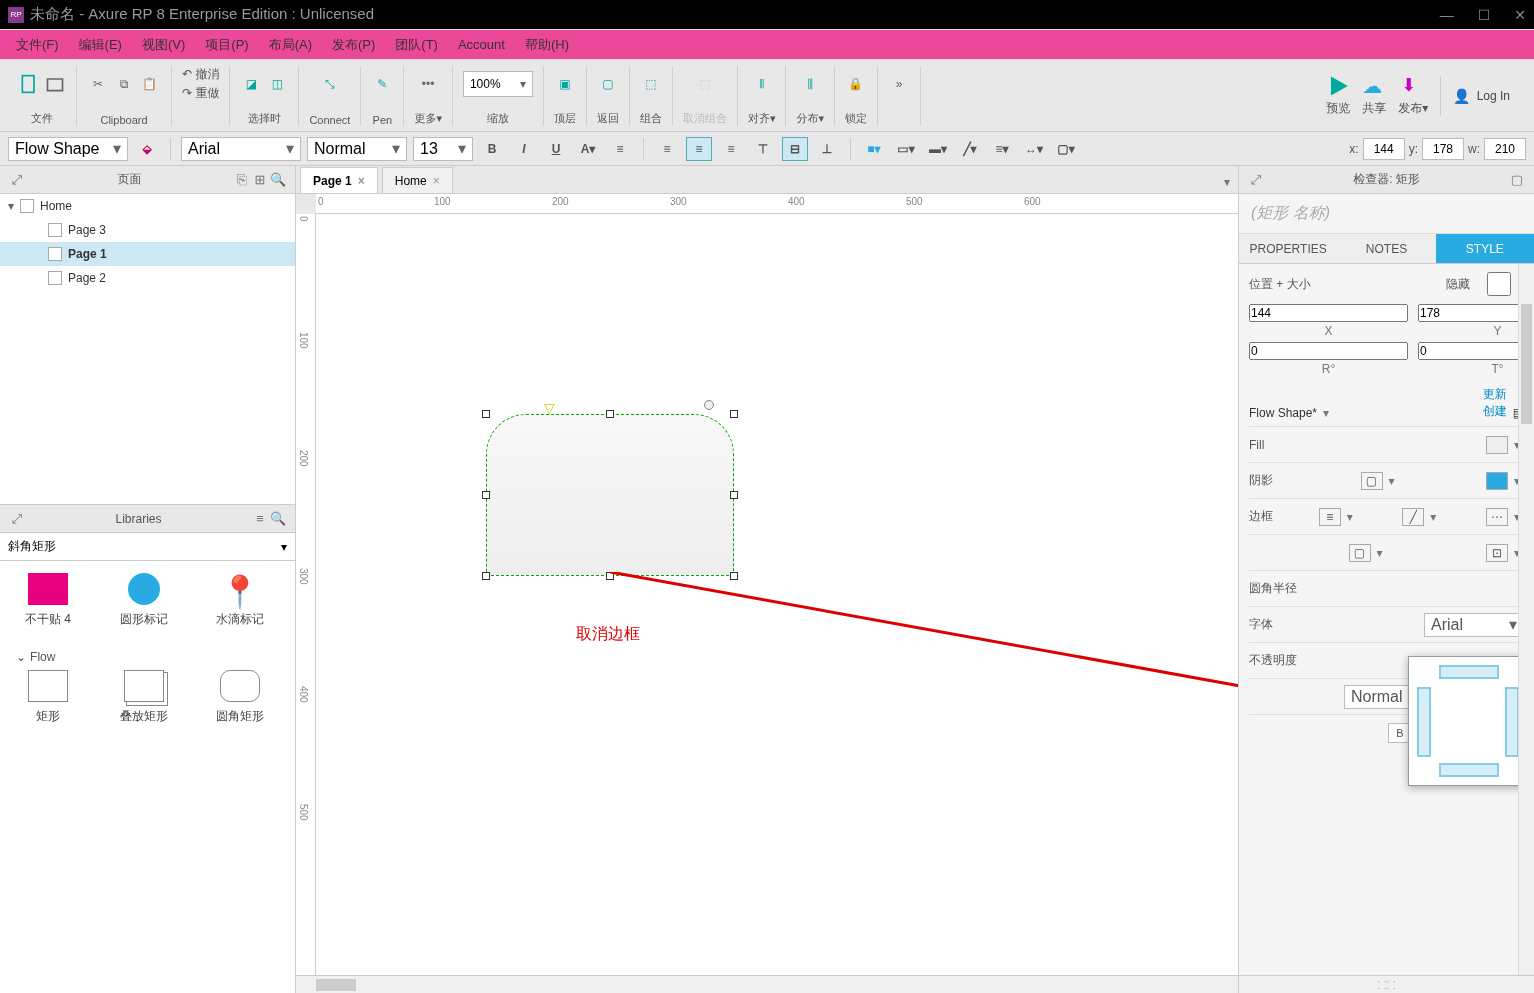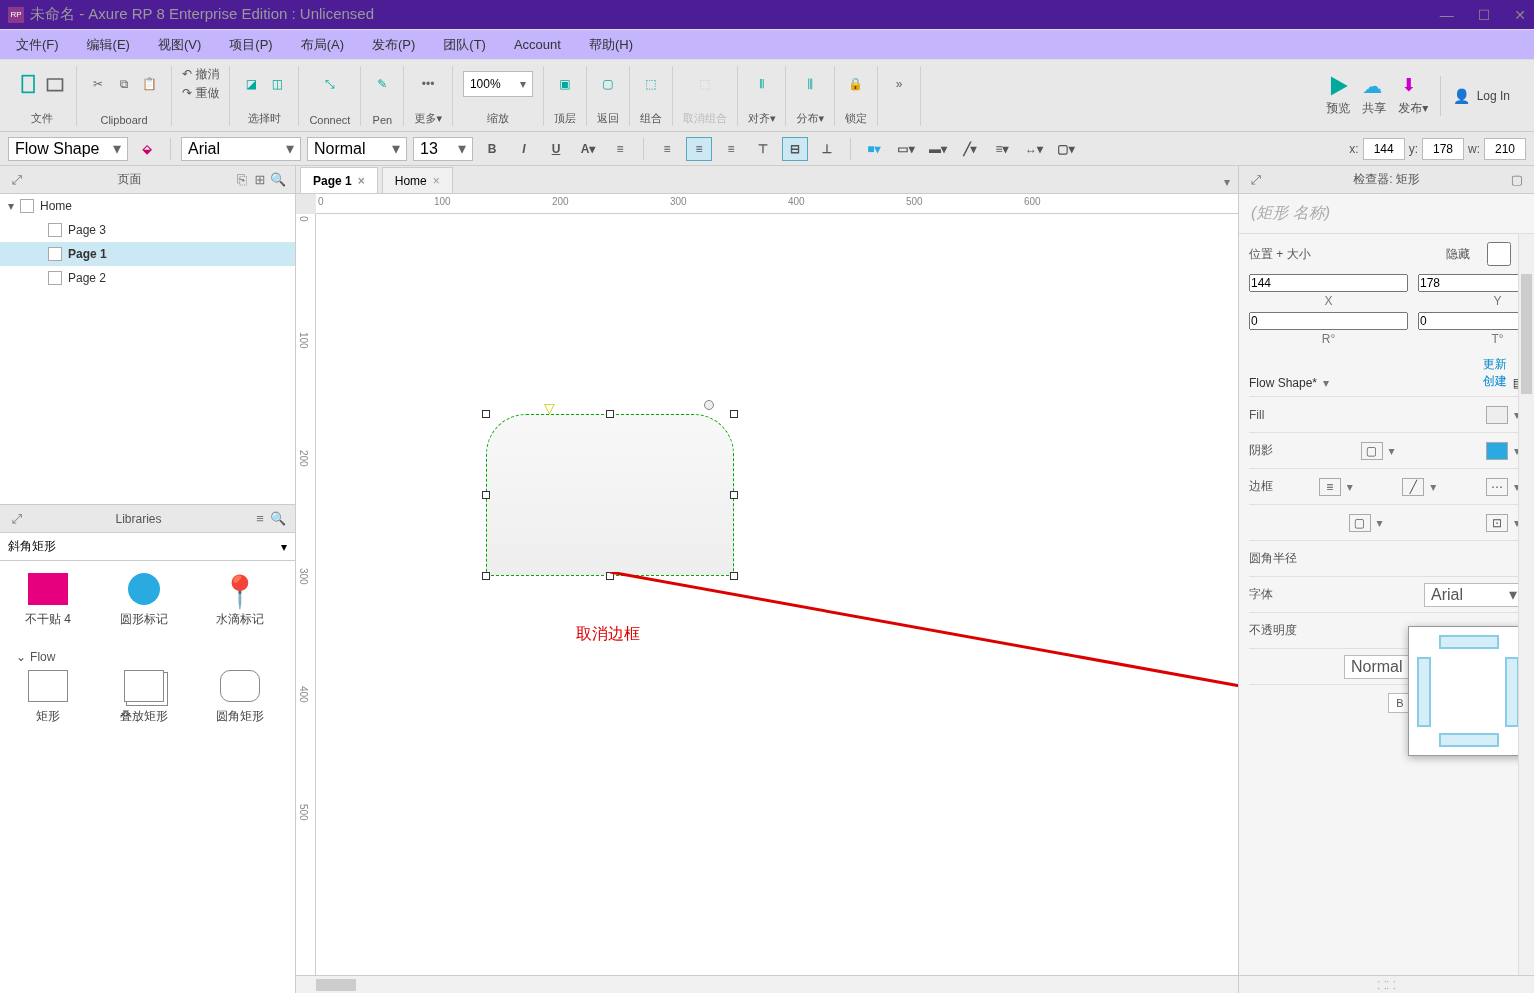--- a/index.html
+++ b/index.html
@@ -1,26 +1,26 @@
 <!DOCTYPE html>
 <html><head>
 <meta charset="utf-8">
 <style>
 * { margin: 0; padding: 0; box-sizing: border-box; font-family: "Microsoft YaHei", Arial, sans-serif; font-size: 12px; }
 body { background: #f0f0f0; overflow: hidden; width: 1534px; height: 993px; }
 
 
-.titlebar { height: 30px; background: #4c1d95; display: flex; align-items: center; padding: 0 8px; border-bottom: 1px solid #ddd; }
+.titlebar { height: 30px; background: #000000; display: flex; align-items: center; padding: 0 8px; border-bottom: 1px solid #ddd; }
 .titlebar .app-icon { width: 16px; height: 16px; background: #8b3a8b; margin-right: 6px; display: flex; align-items: center; justify-content: center; color: #fff; font-size: 8px; }
 .titlebar .title-text { color: #999; font-size: 15px; }
 .titlebar .win-controls { margin-left: auto; display: flex; gap: 24px; color: #888; }
 .titlebar .win-controls span { cursor: pointer; font-size: 14px; }
 
 
-.menubar { height: 30px; background: #c4b5fd; display: flex; align-items: center; padding: 0 8px; gap: 12px; border-bottom: 1px solid #ddd; }
+.menubar { height: 30px; background: #ec4899; display: flex; align-items: center; padding: 0 8px; gap: 4px; border-bottom: 1px solid #ddd; }
 .menubar .menu-item { padding: 4px 8px; color: #333; font-size: 13px; cursor: pointer; }
 
 
 .toolbar { height: 72px; background: #e8e8e8; display: flex; align-items: center; padding: 0 8px; border-bottom: 1px solid #ccc; }
 .tb-group { display: flex; flex-direction: column; align-items: center; padding: 0 10px; border-right: 1px solid #d0d0d0; height: 60px; justify-content: space-between; }
 .tb-group:last-child { border-right: none; }
 .tb-group .icons { display: flex; gap: 4px; align-items: center; height: 36px; }
 .tb-group .label { font-size: 11px; color: #555; }
 .tb-icon { width: 22px; height: 22px; display: flex; align-items: center; justify-content: center; color: #666; }
 .tb-icon.teal { color: #00a99d; }
@@ -456,20 +456,25 @@
       </div>
   </div>
 
   <div class="right">
     <div class="panel-header">
       <span class="ph-icon">⤢</span>
       <span class="ph-title">检查器: 矩形</span>
       <span class="ph-icon">▢</span>
     </div>
     <div class="insp-name">(矩形 名称)</div>
+    <div class="insp-tabs">
+      <div class="insp-tab">PROPERTIES</div>
+      <div class="insp-tab">NOTES</div>
+      <div class="insp-tab active">STYLE</div>
+    </div>
     <div class="insp-body" style="position:relative">
       <div class="insp-row">
         <span class="lab">位置 + 大小</span>
         <span>隐藏</span>
         <input type="checkbox" style="margin-left: 4px;">
       </div>
       <div class="pos-grid">
         <div class="pos-col">
             <input value="144" style="">
             <span>X</span>

